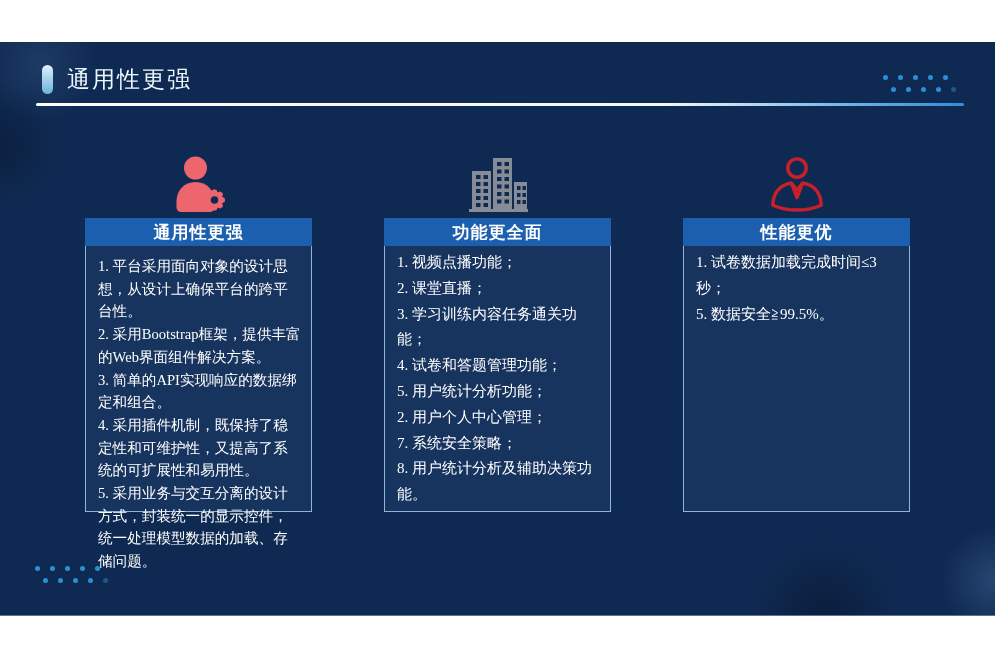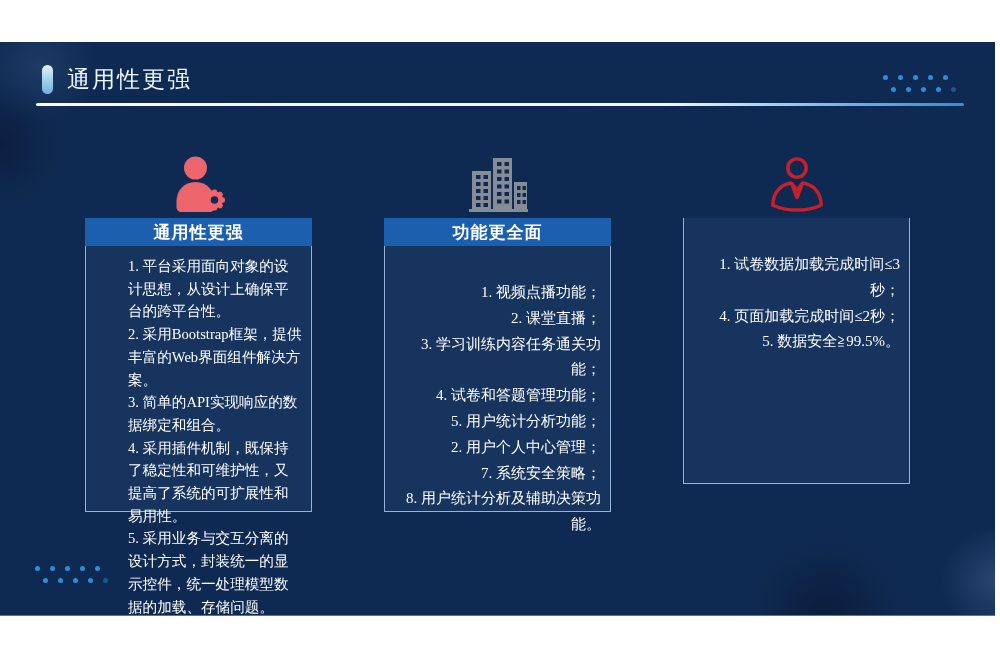--- a/index.html
+++ b/index.html
@@ -34,22 +34,22 @@
   .dots-bl{left:35px;top:524px;}
   
   .columns{position:absolute;left:85px;top:113px;width:825px;display:flex;justify-content:space-between;}
   .col{width:227px;display:flex;flex-direction:column;font-family:Liberation Serif, serif;}
   .icon-box{height:63px;display:flex;align-items:flex-end;justify-content:center;padding-bottom:5px;box-sizing:border-box;}
   .card-header{height:28px;background:#1c5fae;color:#ffffff;font-weight:700;font-size:17px;
     letter-spacing:1px;display:flex;align-items:center;justify-content:center;}
   .card-body{height:266px;background:#17345f;border:1px solid #92b4d8;border-top:none;
     box-sizing:border-box;padding:9px 9px 0 12px;color:#ffffff;}
   .card-body p{margin:0;}
-  .tight p{font-size:14.6px;line-height:22.7px;margin-left:30px;}
-  .roomy{padding-top:34px;text-align:right;}
+  .tight p{font-size:14.6px;line-height:22.7px;}
+  .roomy{padding-top:4px;}
   .roomy p{font-size:15px;line-height:25.8px;}
 </style>
 </head>
 <body>
 
 <div class="slide">
 
   <div class="title-row">
     <div class="title-pill"></div>
     <div class="title-text">通用性更强</div>
@@ -176,21 +176,21 @@
     <div class="col">
       <div class="icon-box">
         <svg width="58" height="58" viewBox="0 0 60 60" aria-hidden="true">
           <g fill="none" stroke="#c7202b" stroke-width="3.6" stroke-linecap="round" stroke-linejoin="round">
             <circle cx="30" cy="13.5" r="9.5"></circle>
             <path d="M5 52 C5 38 14 30.5 24 29 L30 36 L36 29 C46 30.5 55 38 55 52 C47 55.5 38.5 57 30 57 C21.5 57 13 55.5 5 52 Z"></path>
             <path d="M24.5 29.5 L30 44 L35.5 29.5"></path>
           </g>
         </svg>
       </div>
+      <div class="card-header">性能更优</div>
       <div class="card-body roomy">
         <p>1. 试卷数据加载完成时间≤3秒；</p>
-        <p>4. 页面加载完成时间≤2秒；</p>
         <p>5. 数据安全≧99.5%。</p>
       </div>
     </div>
 
   </div>
 </div>
 
 </body></html>

